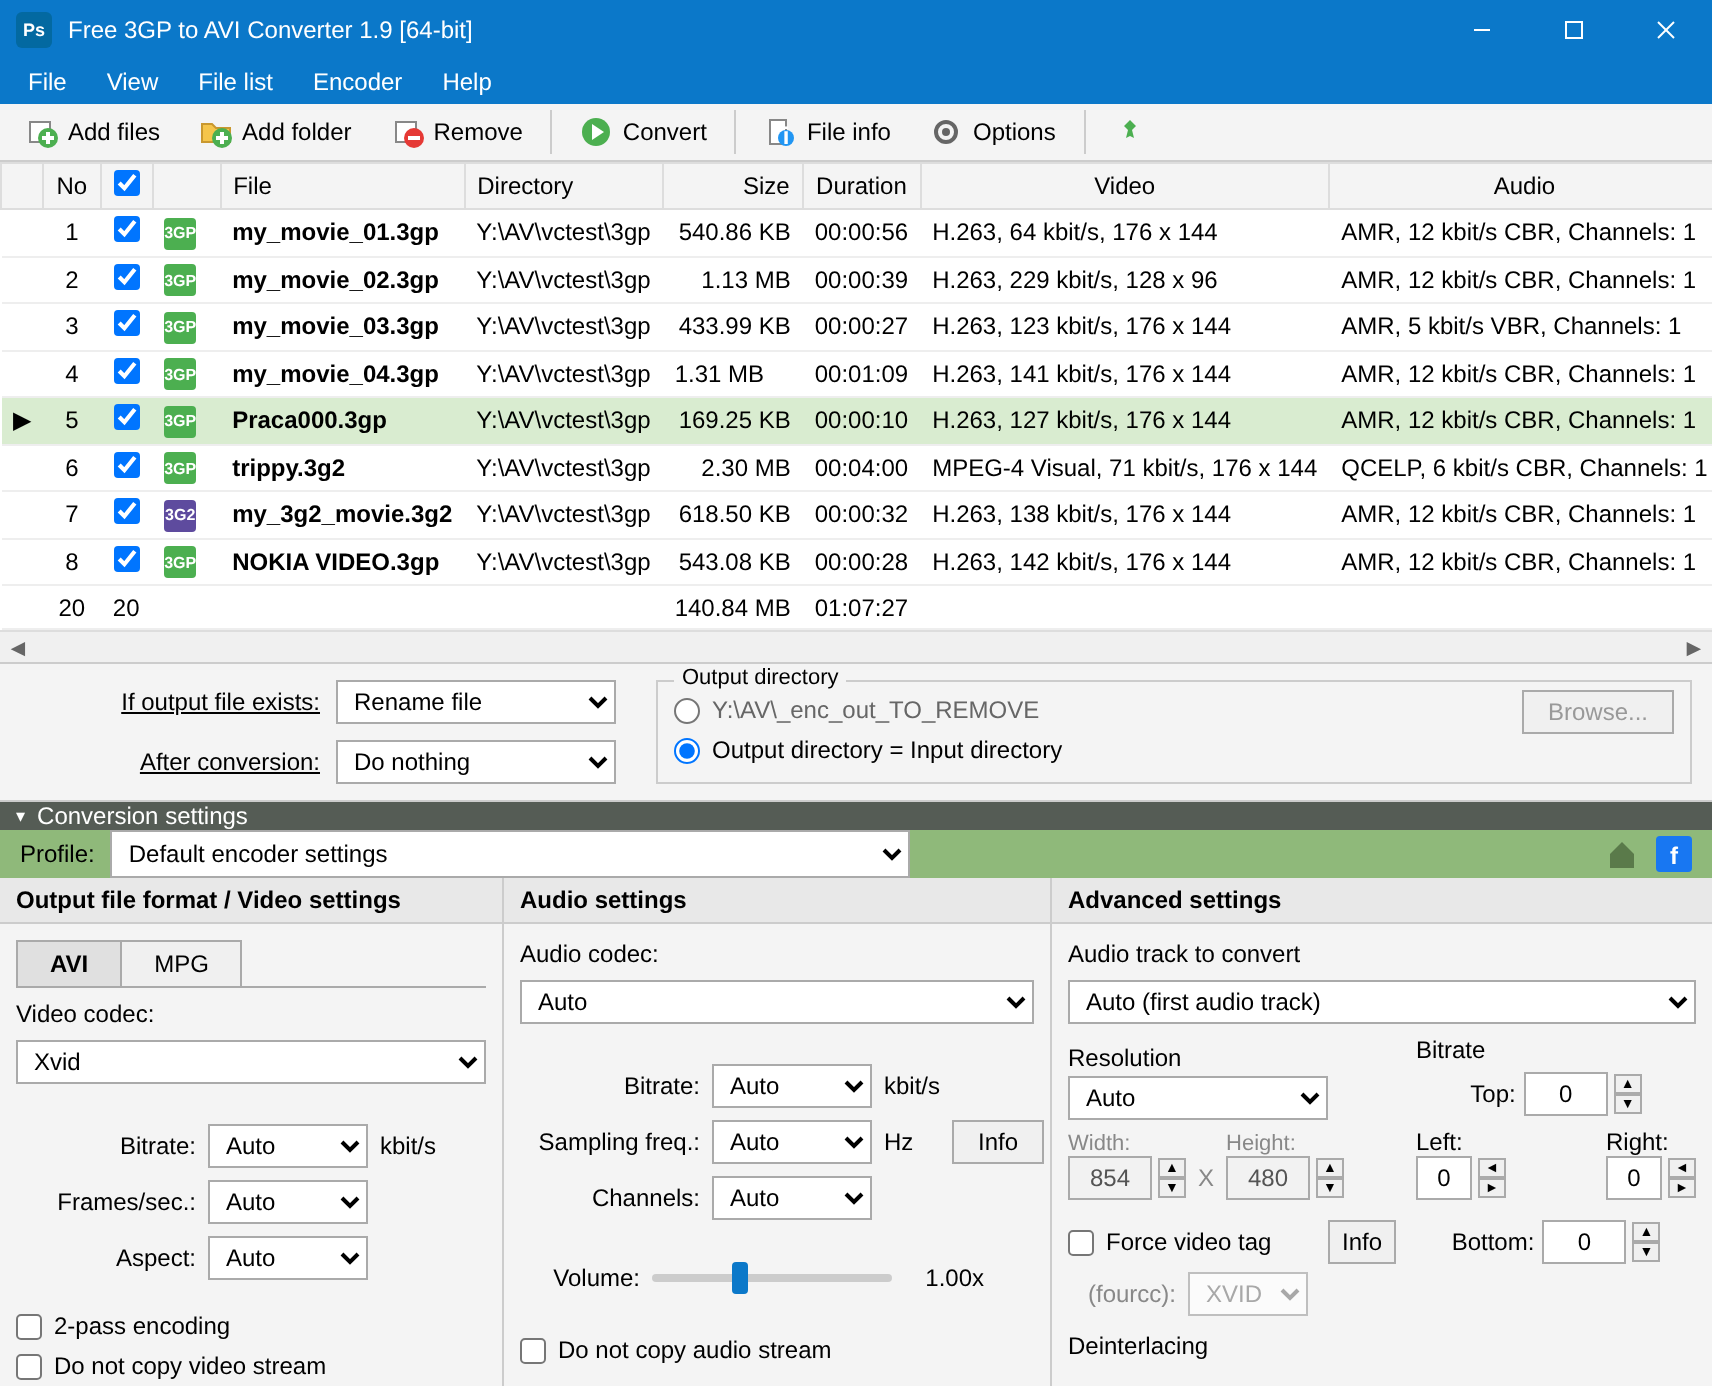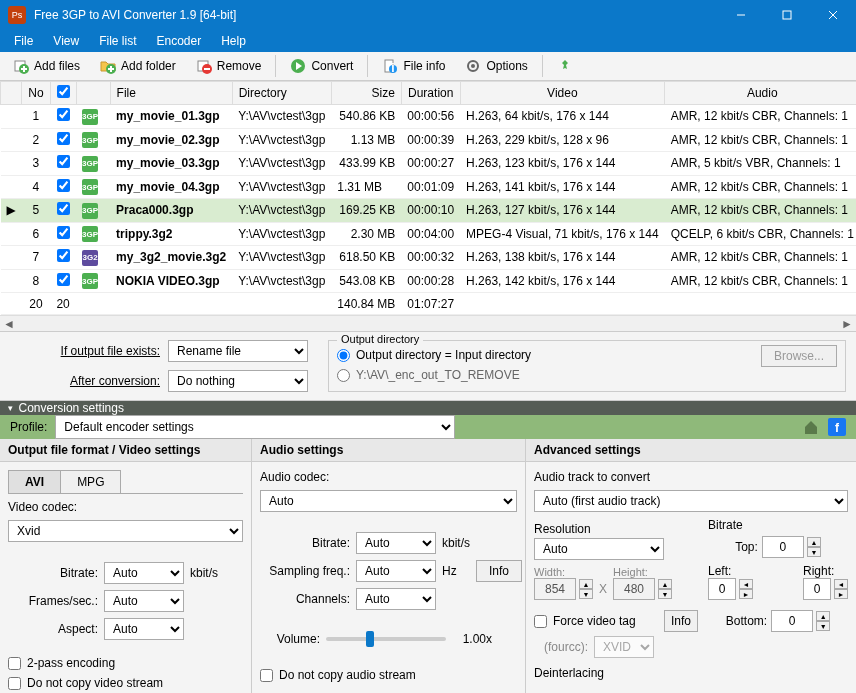--- a/index.html
+++ b/index.html
@@ -1,20 +1,20 @@
 <!DOCTYPE html>
 <html><head>
 <meta charset="utf-8">
 <style>
 * { box-sizing: border-box; margin: 0; padding: 0; font-family: "Segoe UI", Tahoma, sans-serif; font-size: 12px; }
 body { background: #f0f0f0; width: 856px; height: 693px; overflow: hidden; display: flex; flex-direction: column; }
 
 
 .titlebar { background: #0b78c9; color: #fff; height: 30px; display: flex; align-items: center; padding: 0 0 0 8px; }
-.titlebar .logo { width: 18px; height: 18px; background: #c2410c; border-radius: 3px; display: flex; align-items: center; justify-content: center; font-size: 9px; font-weight: normal; margin-right: 8px; }
+.titlebar .logo { width: 18px; height: 18px; background: #0369a1; border-radius: 3px; display: flex; align-items: center; justify-content: center; font-size: 9px; font-weight: bold; margin-right: 8px; }
 .titlebar .title { flex: 1; font-size: 12px; }
 .titlebar .winbtns { display: flex; }
 .titlebar .winbtn { width: 46px; height: 30px; display: flex; align-items: center; justify-content: center; cursor: pointer; }
 .titlebar .winbtn svg { stroke: #fff; fill: none; }
 
 
 .menubar { background: #0b78c9; color: #fff; height: 24px; display: flex; align-items: center; padding: 0 4px; }
 .menubar .menuitem { padding: 4px 10px; cursor: pointer; }
 
 
@@ -333,26 +333,26 @@
     <div class="optrow">
       <label>After conversion:</label>
       <select style="width:140px"><option>Do nothing</option></select>
     </div>
   </div>
   <div class="fieldset">
     <div class="legend">Output directory</div>
     <div style="display:flex; align-items:flex-start; gap:10px;">
       <div style="flex:1">
         <div class="radio-row">
+            <input type="radio" name="od" style="">
+            <span style="color:#666">Y:\AV\_enc_out_TO_REMOVE</span>
+          </div>
+        <div class="radio-row">
             <input type="radio" name="od" checked="" style="">
             <span>Output directory = Input directory</span>
-          </div>
-        <div class="radio-row">
-            <input type="radio" name="od" style="">
-            <span style="color:#666">Y:\AV\_enc_out_TO_REMOVE</span>
           </div>
       </div>
       <button class="btn" disabled="">Browse...</button>
     </div>
   </div>
 </div>
 
 <div class="convhdr">
   <span class="caret">▾</span>
   <span>Conversion settings</span>

